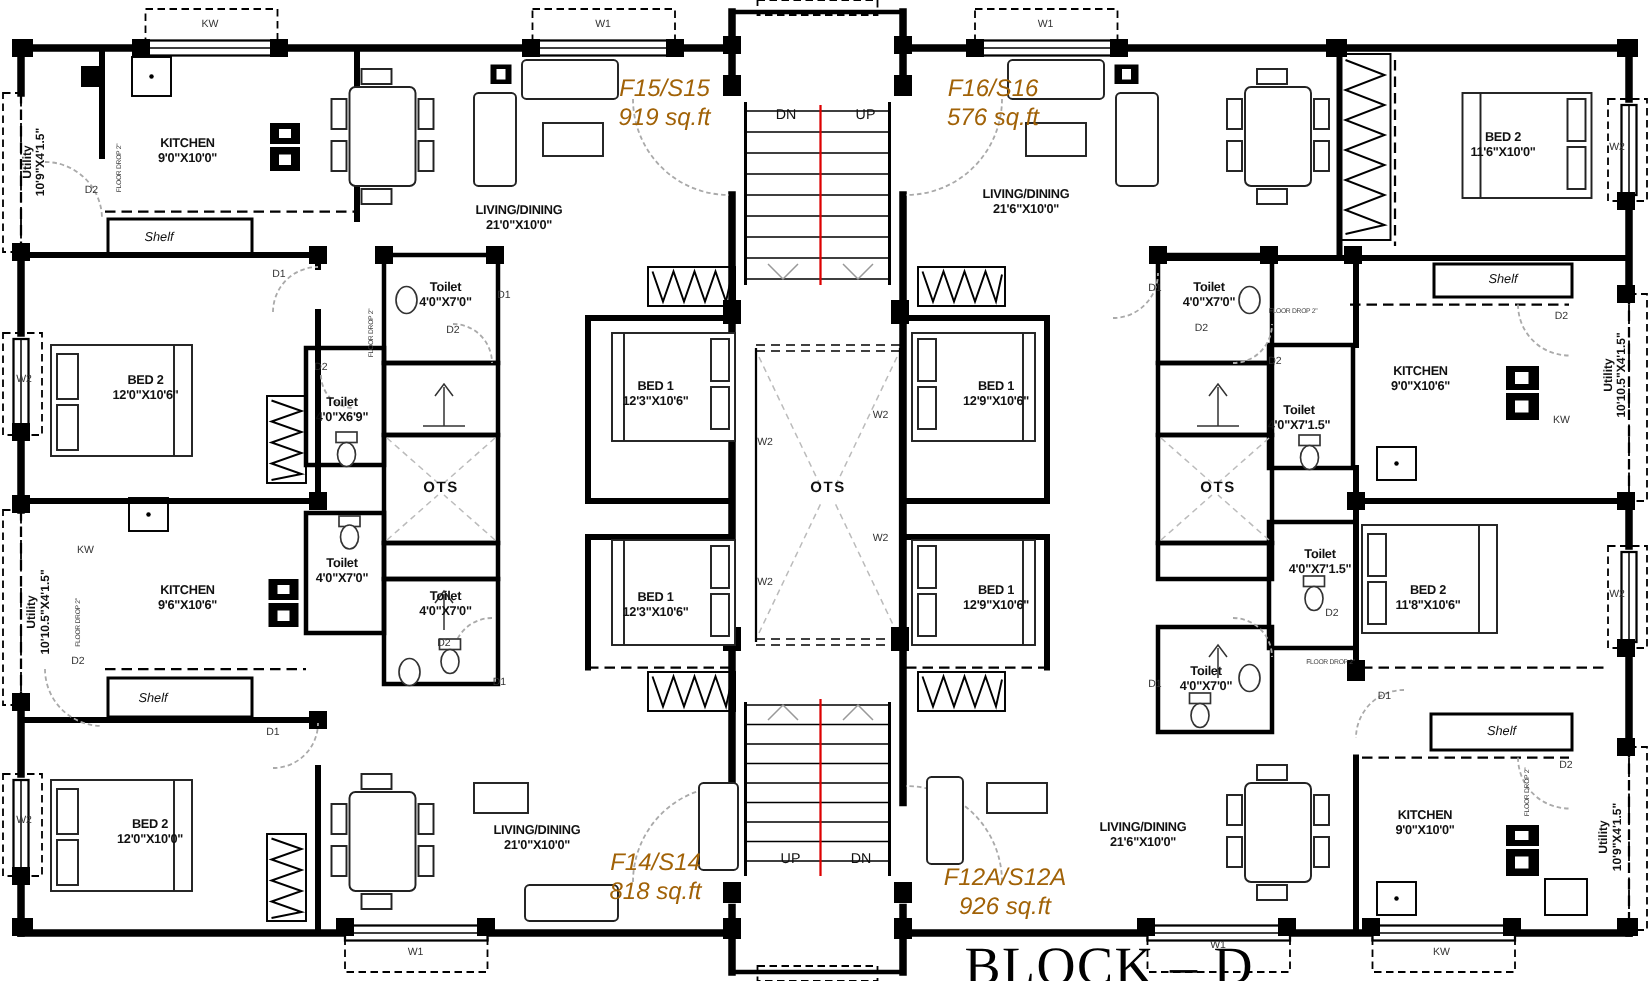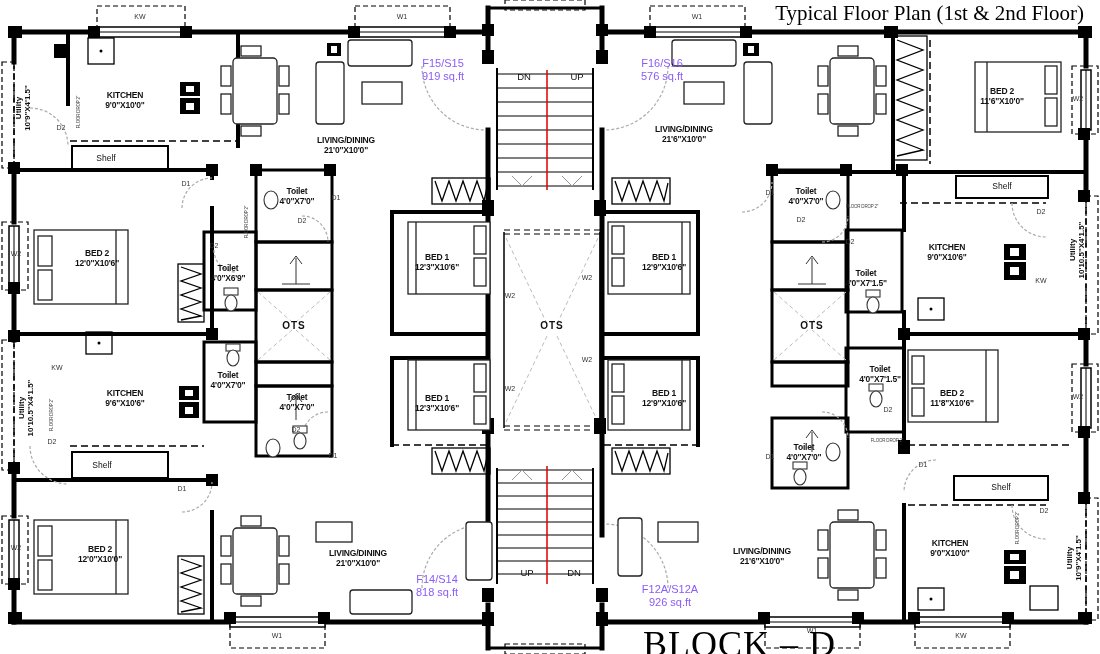--- a/index.html
+++ b/index.html
@@ -6,25 +6,25 @@
   .plan{position:relative;width:1100px;height:654px;background:#fff;overflow:hidden;
         font-family:"Liberation Sans",sans-serif;}
   .plan svg{position:absolute;left:0;top:0;}
   .title{position:absolute;top:1px;right:16px;font-family:"Liberation Serif",serif;
          font-size:21px;color:#000;white-space:nowrap;}
   .block{position:absolute;left:616px;top:623px;font-family:"Liberation Serif",serif;
          font-size:36px;color:#000;letter-spacing:1px;white-space:nowrap;margin-left:27px;}
   .ann{position:absolute;transform:translate(-50%,-50%);text-align:center;color:#111;
        white-space:pre-line;line-height:1.18;pointer-events:none;}
   .room{font-size:8.5px;font-weight:bold;letter-spacing:-0.2px;}
-  .unit{font-size:11px;color:#8b5cf6;}
+  .unit{font-size:16px;color:#a16207;font-style:italic;}
   .marker{font-size:7px;color:#333;}
   .tiny{font-size:4.5px;color:#444;letter-spacing:-0.2px;}
   .ots{font-size:10px;font-weight:bold;letter-spacing:1px;}
-  .shelf{font-size:8.5px;}
+  .shelf{font-size:8.5px;font-style:italic;}
   .stair{font-size:9.5px;}
   .utility{font-size:8px;font-weight:bold;}
 </style>
 </head>
 <body>
 
 <div class="plan">
 
 <svg width="1100" height="654" viewBox="0 0 1100 654">
 
@@ -478,16 +478,15 @@
       <span class="ann marker" style="left: 587px; top: 360px; transform: translate(-50%, -50%);">W2</span>
       <span class="ann marker" style="left: 510px; top: 389px; transform: translate(-50%, -50%);">W2</span>
       <span class="ann tiny" style="left: 79px; top: 112px; transform: translate(-50%, -50%) rotate(-90deg);">FLOOR DROP 2"</span>
       <span class="ann tiny" style="left: 247px; top: 222px; transform: translate(-50%, -50%) rotate(-90deg);">FLOOR DROP 2"</span>
       <span class="ann tiny" style="left: 862px; top: 207px; transform: translate(-50%, -50%);">FLOOR DROP 2"</span>
       <span class="ann tiny" style="left: 887px; top: 441px; transform: translate(-50%, -50%);">FLOOR DROP 2"</span>
       <span class="ann tiny" style="left: 52px; top: 415px; transform: translate(-50%, -50%) rotate(-90deg);">FLOOR DROP 2"</span>
       <span class="ann tiny" style="left: 1018px; top: 528px; transform: translate(-50%, -50%) rotate(-90deg);">FLOOR DROP 2"</span>
     </div>
 
-<div class="title">Typical Floor Plan (1st &amp; 2nd Floor)</div>
 <div class="block">BLOCK – D</div>
 
 </div>
 
 </body></html>

